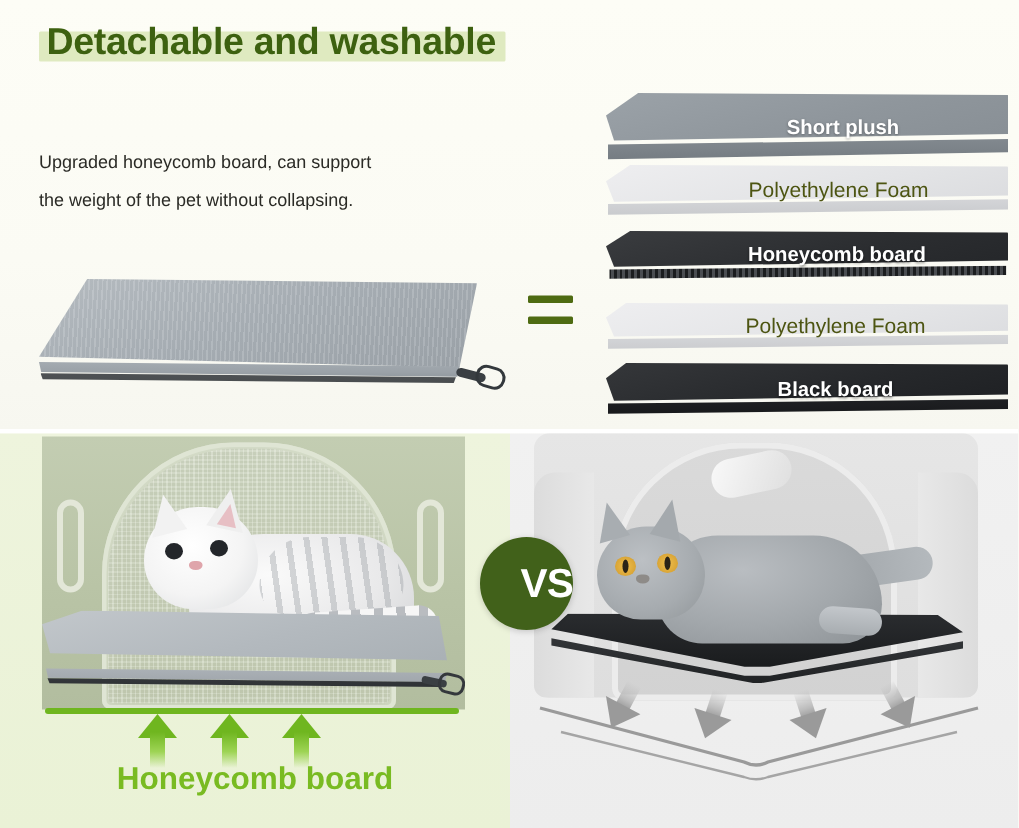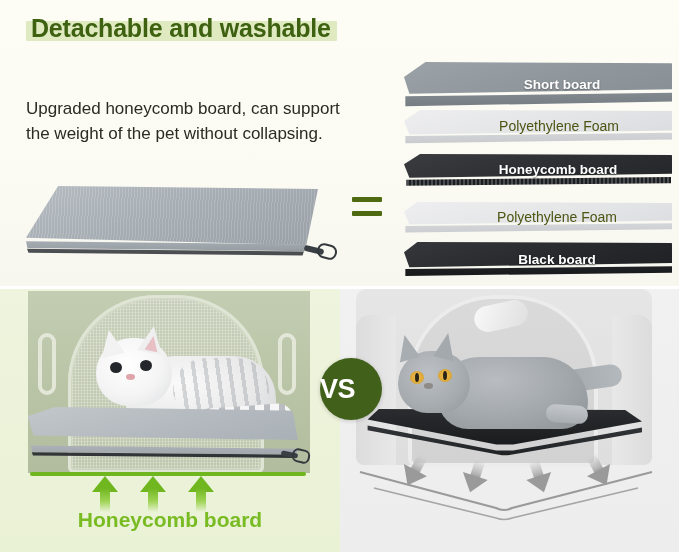--- a/index.html
+++ b/index.html
@@ -16,21 +16,21 @@
 
   #headline{position:absolute;left:26px;top:14px;width:380px;}
   .hl-line{position:relative;display:inline-block;margin:0 0 4px 0;padding:0 6px 0 5px;}
   .hl-line .hl-band{position:absolute;left:0;right:0;bottom:2px;height:20px;
     background:#dfeac0;z-index:0;border-radius:1px;}
   .hl-line .hl-text{position:relative;z-index:1;display:block;
     font-size:25px;font-weight:bold;color:#3d6110;letter-spacing:-0.2px;
     line-height:29px;white-space:nowrap;}
 
   #paragraph{position:absolute;left:26px;top:96px;width:360px;
-    font-size:17px;line-height:25px;color:#2b2b26;}
+    font-size:12px;line-height:25px;color:#2b2b26;}
   #paragraph .pline{display:block;white-space:nowrap;}
 
   
   #mat-wrap{position:absolute;left:8px;top:178px;width:330px;height:105px;}
   #mat-top{position:absolute;left:18px;top:8px;width:292px;height:72px;
     background:linear-gradient(160deg,#b9bfc4 0%,#a9b0b6 45%,#9ba2a8 100%);
     clip-path:polygon(11% 0%, 100% 4%, 96% 82%, 0% 72%);
     border-radius:3px;
     box-shadow:0 2px 5px rgba(0,0,0,0.10);}
   #mat-tex{position:absolute;left:18px;top:8px;width:292px;height:72px;
@@ -269,21 +269,21 @@
   .darrow{position:absolute;width:30px;height:34px;}
   .darrow .shaft{position:absolute;left:10px;top:0px;width:10px;height:20px;
     background:linear-gradient(180deg,rgba(220,220,220,0) 0%,#bdbdbd 60%,#8f8f8f 100%);}
   .darrow .head{position:absolute;left:2px;top:16px;width:0;height:0;
     border-left:13px solid transparent;border-right:13px solid transparent;
     border-top:17px solid #9a9a9a;}
 
   
   #vs-badge{position:absolute;left:320px;top:358px;width:62px;height:62px;
     border-radius:50%;background:#41611a;
-    display:flex;align-items:center;justify-content:flex-start;z-index:20;
+    display:flex;align-items:center;justify-content:flex-end;z-index:20;
     box-shadow:0 1px 4px rgba(0,0,0,.18);}
   #vs-badge span{color:#ffffff;font-size:27px;font-weight:bold;letter-spacing:-0.5px;}
 
   
   #label-left{position:absolute;left:0;top:508px;width:340px;text-align:center;
     font-size:21px;font-weight:bold;color:#79bb22;}
   #label-right{position:absolute;left:340px;top:508px;width:339px;text-align:center;
     font-size:21px;font-weight:bold;color:#26282b;}
 </style>
 </head>
@@ -319,21 +319,21 @@
     <div id="equals">
       <span class="s1"></span>
       <span class="s2"></span>
     </div>
 
     <div id="layers">
 
       <div class="layer" id="L1">
         <div class="face"></div>
         <div class="side"></div>
-        <div class="lbl">Short board</div>
+        <div class="lbl">Short plush</div>
       </div>
 
       <div class="layer" id="L2">
         <div class="face"></div>
         <div class="side"></div>
         <div class="lbl">Polyethylene Foam</div>
       </div>
 
       <div class="layer" id="L3">
         <div class="face"></div>

